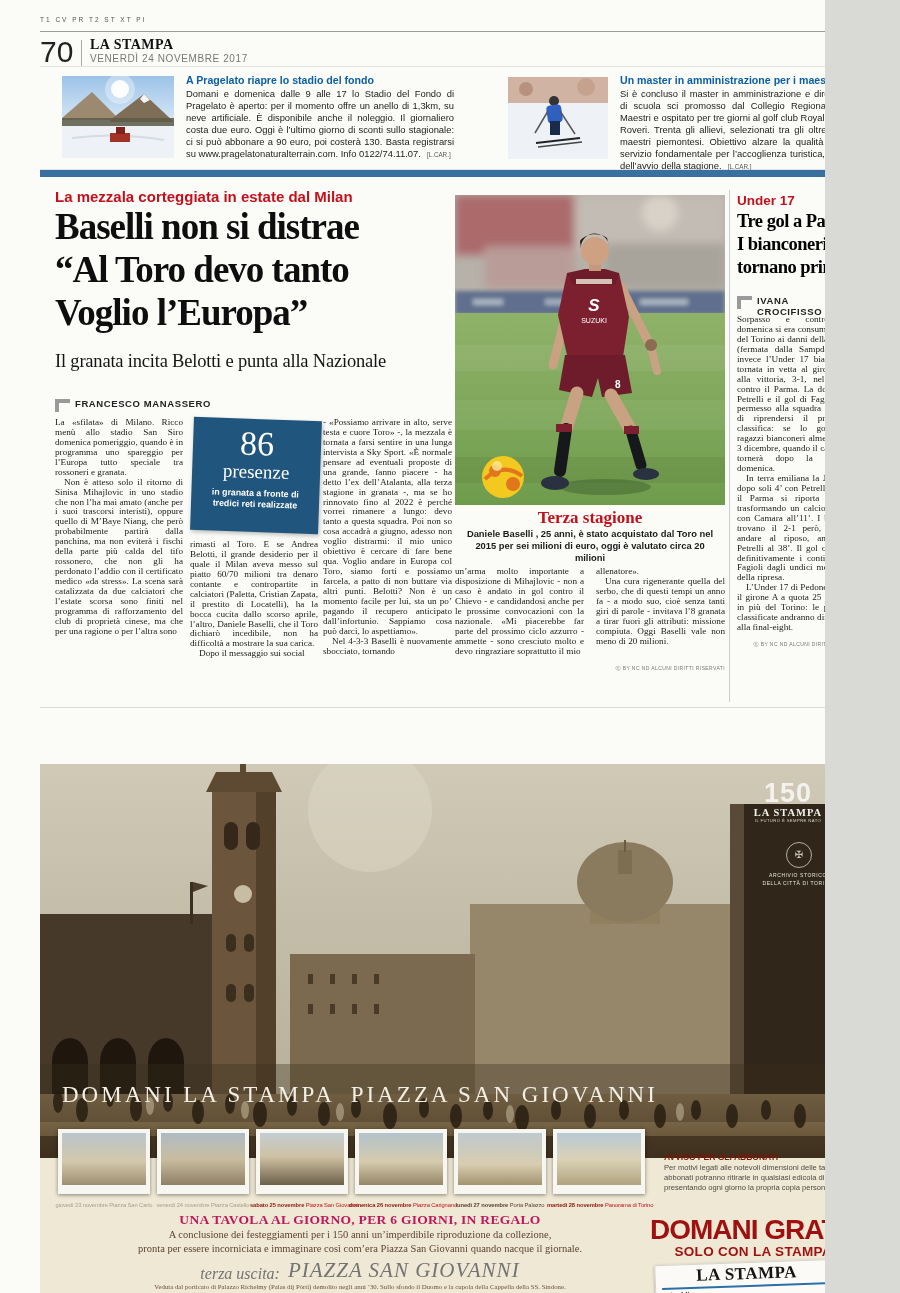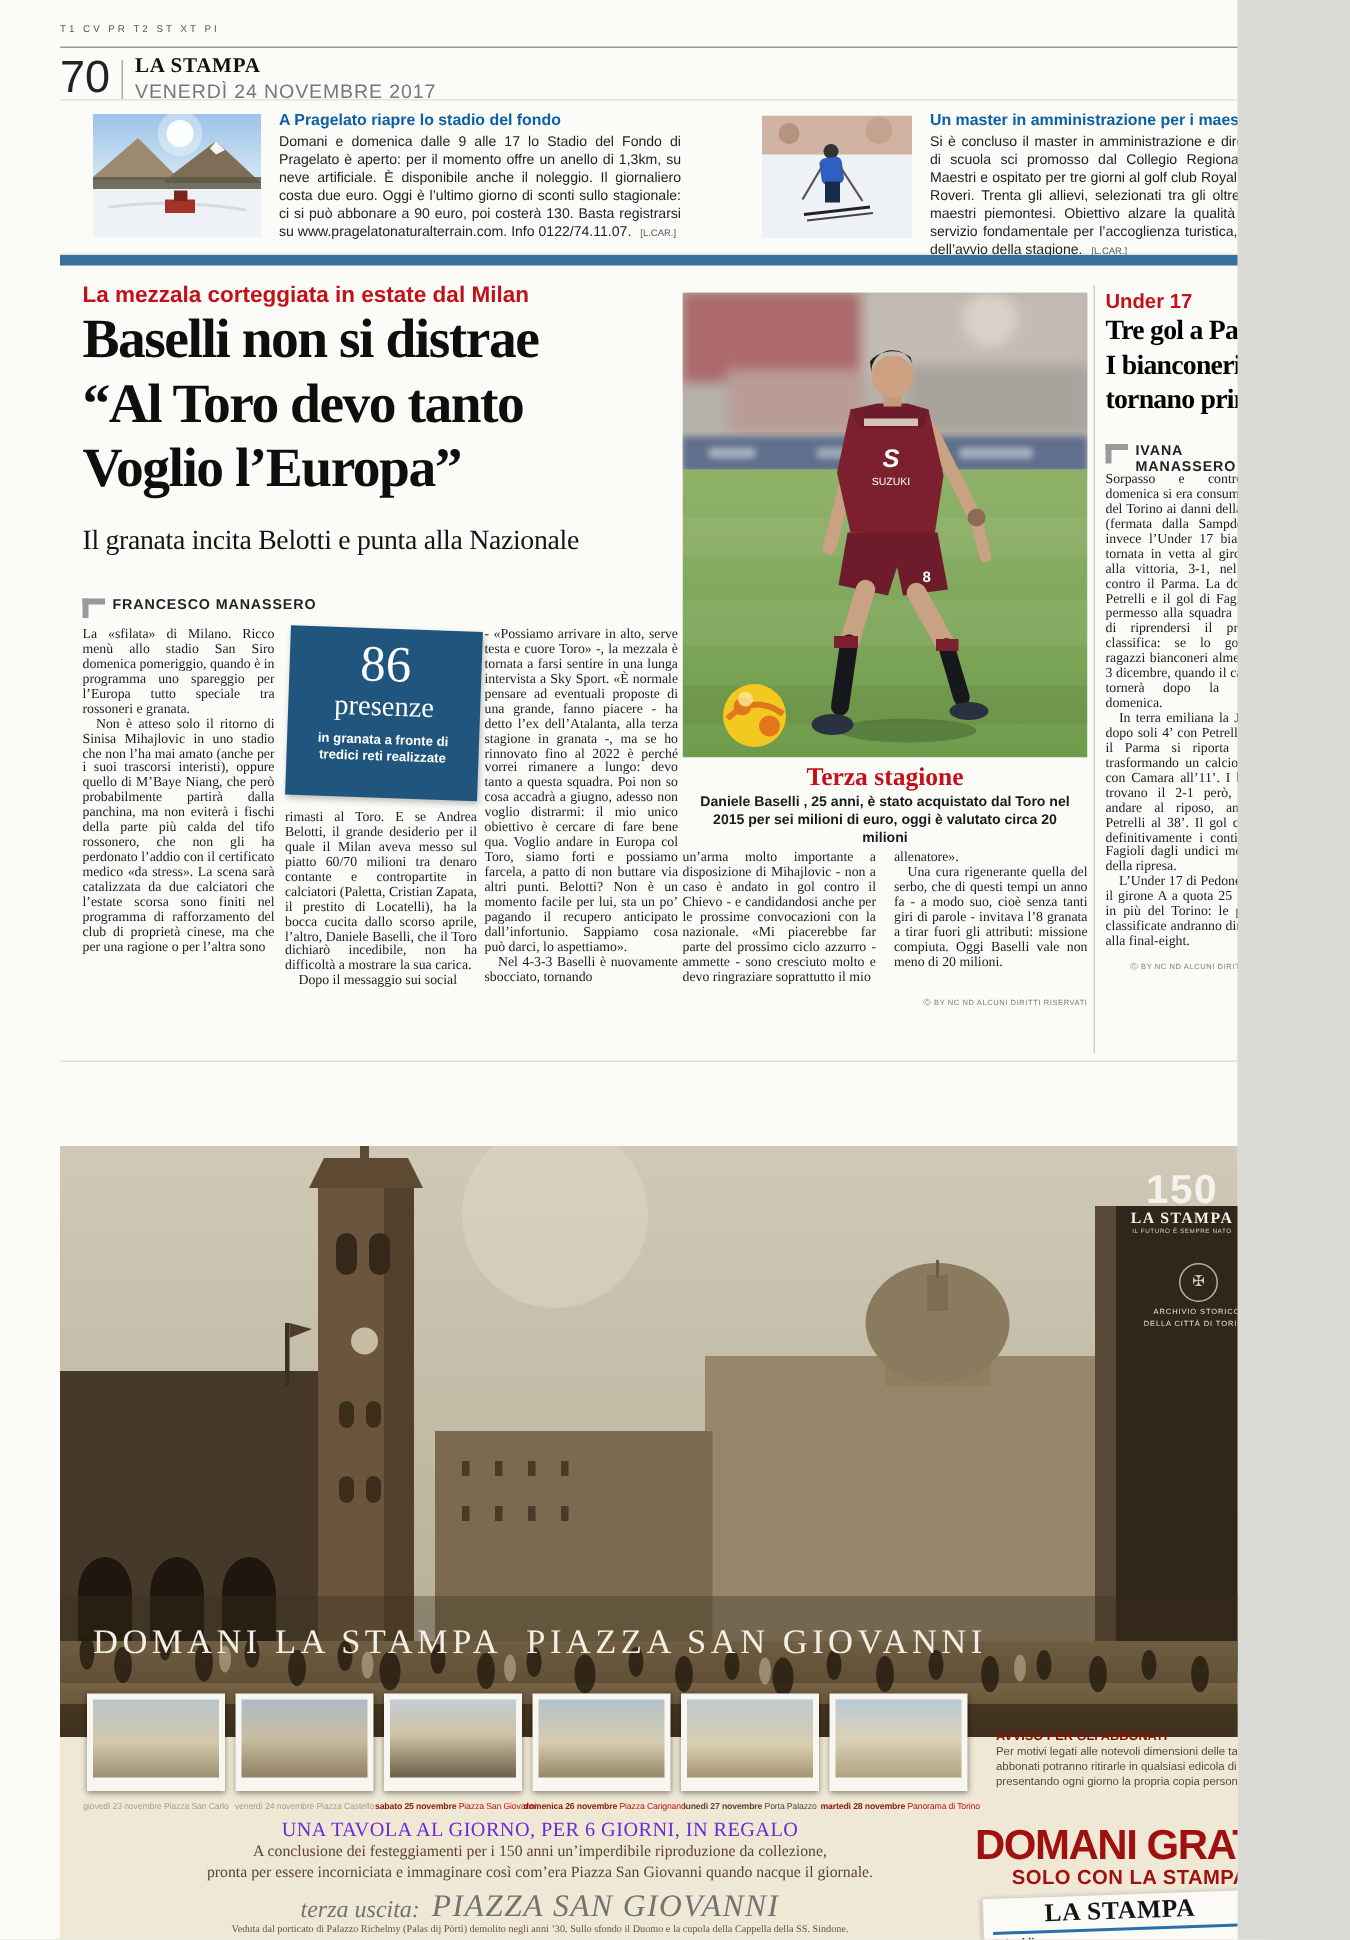--- a/index.html
+++ b/index.html
@@ -4,21 +4,21 @@
 <style>
   html,body{margin:0;padding:0;background:#d9d9d6;}
   .page{position:relative;width:825px;height:1293px;background:#fbfbf8;overflow:hidden;
         font-family:"Liberation Sans",sans-serif;color:#1b1b1b;}
   .abs{position:absolute;}
   
   .codes{font-size:6.5px;color:#555;letter-spacing:2px;}
   .hdr-rule{background:#9a9a98;height:1px;}
   .pagenum{font-size:30px;color:#222;}
   .masthead{font-family:"Liberation Serif",serif;font-weight:900;font-size:14px;color:#111;letter-spacing:.5px;}
-  .hdr-date{font-size:13px;color:#777;letter-spacing:.6px;}
+  .hdr-date{font-size:10px;color:#777;letter-spacing:.6px;}
   
   .briefs-box{border-top:1px solid #e2e2de;border-bottom:1px solid #e2e2de;}
   .brief-title{font-size:10.6px;font-weight:bold;color:#0b5fa5;white-space:nowrap;margin:0 0 2px 0;}
   .brief-body{font-size:9.4px;line-height:1.28;color:#222;text-align:justify;}
   .brief-sig{font-size:6.3px;color:#555;margin-left:6px;}
   .bluebar{background:#39709f;}
   
   .kicker{font-size:15px;font-weight:bold;color:#c3111b;}
   .headline{font-family:"Liberation Serif",serif;font-weight:600;font-size:37px;line-height:1.16;color:#0e0e0e;letter-spacing:-1px;}
   .subhead{font-family:"Liberation Serif",serif;font-size:18.5px;color:#141414;letter-spacing:-.2px;}
@@ -56,21 +56,21 @@
   .im1{background:linear-gradient(180deg,#b9c5cb 0%,#d3c8ab 55%,#9d8f73 100%);}
   .im2{background:linear-gradient(180deg,#aebbc4 0%,#c9bda0 50%,#8f8066 100%);}
   .im3{background:linear-gradient(180deg,#c3cdd2 0%,#cfc2a4 45%,#6d604a 100%);}
   .im4{background:linear-gradient(180deg,#b4c2cb 0%,#d6cbae 55%,#958768 100%);}
   .im5{background:linear-gradient(180deg,#bfc9ce 0%,#d8cdb0 60%,#a3946f 100%);}
   .im6{background:linear-gradient(180deg,#b7c9d6 0%,#dbd2b6 50%,#b0a37f 100%);}
   .thumb-cap{font-size:5.8px;letter-spacing:-.1px;text-align:center;white-space:nowrap;}
   .cap-gray,.cap-gray b{color:#a89e8e;font-weight:normal;}
   .cap-red b{color:#8b1a10;} .cap-red span{color:#c3111b;}
   .cap-dark b{color:#5a4632;} .cap-dark span{color:#5a4632;}
-  .strip-title{font-family:"Liberation Serif",serif;font-weight:400;font-size:13.5px;color:#6d28d9;text-align:center;letter-spacing:.3px;}
+  .strip-title{font-family:"Liberation Serif",serif;font-weight:700;font-size:13.5px;color:#be185d;text-align:center;letter-spacing:.3px;}
   .strip-line{font-family:"Liberation Serif",serif;font-size:10.5px;color:#5d4430;text-align:center;line-height:1.32;}
   .exit-row{display:flex;justify-content:center;align-items:flex-end;gap:8px;color:#737373;font-family:"Liberation Serif",serif;font-style:italic;}
   .exit-row .lbl{font-size:16px;}
   .exit-row .ttl{font-size:21px;letter-spacing:1px;}
   .strip-note{font-family:"Liberation Serif",serif;font-size:6.8px;color:#6b513a;text-align:center;line-height:1.45;}
   .notice-title{font-size:8.5px;font-weight:bold;color:#7d1408;}
   .notice-body{font-size:7.6px;color:#4e4a44;line-height:1.32;text-align:left;}
   .free1{font-size:28px;font-weight:900;color:#9e1110;letter-spacing:-1px;text-align:center;line-height:1;}
   .free2{font-size:13.5px;font-weight:900;color:#9e1110;text-align:center;letter-spacing:.3px;}
   .paper{background:#fbfaf7;border:1px solid #d8d4cc;transform:rotate(-2deg);overflow:hidden;box-shadow:0 1px 3px rgba(0,0,0,.35);}
@@ -250,21 +250,21 @@
 
   <div class="abs vdiv" style="left:729px;top:190px;height:512px;"></div>
 
   <div class="abs side-kicker" style="left:737px;top:193px;">Under 17</div>
   <div class="abs side-headline" style="left:737px;top:210px;width:126px;">
     <span style="display:block;">Tre gol a Parma</span>
     <span style="display:block;">I bianconeri</span>
     <span style="display:block;">tornano primi</span>
   </div>
   <div class="abs byline-ico" style="left:737px;top:296px;"></div>
-  <div class="abs byline" style="left:757px;top:295px;">IVANA MANASSERO</div>
+  <div class="abs byline" style="left:757px;top:295px;">IVANA CROCIFISSO</div>
   <div class="abs newsbody" style="left:737px;top:315px;width:126px;height:322px;overflow:hidden;">
     <p>Sorpasso e controsorpasso: domenica si era consumato quello del Torino ai danni della Juventus (fermata dalla Sampdoria), ieri invece l’Under 17 bianconera è tornata in vetta al girone grazie alla vittoria, 3-1, nel recupero contro il Parma. La doppietta di Petrelli e il gol di Fagioli hanno permesso alla squadra di Pedone di riprendersi il primato in classifica: se lo godranno i ragazzi bianconeri almeno fino al 3 dicembre, quando il campionato tornerà dopo la sosta di domenica.</p>
     <p>In terra emiliana la Juve passa dopo soli 4’ con Petrelli anche se il Parma si riporta in parità trasformando un calcio di rigore con Camara all’11’. I bianconeri trovano il 2-1 però, prima di andare al riposo, ancora con Petrelli al 38’. Il gol che chiude definitivamente i conti lo segna Fagioli dagli undici metri al 10’ della ripresa.</p>
     <p>L’Under 17 di Pedone comanda il girone A a quota 25 punti, uno in più del Torino: le prime due classificate andranno direttamente alla final-eight.</p>
   </div>
   <div class="abs rights" style="left:737px;top:641px;width:126px;">Ⓒ BY NC ND ALCUNI DIRITTI RISERVATI</div>
 
   <div class="abs" style="left:40px;top:707px;width:822px;height:1px;background:#ddd;"></div>
 
   <div class="abs ad" style="left:40px;top:716px;width:808px;height:542px;">

